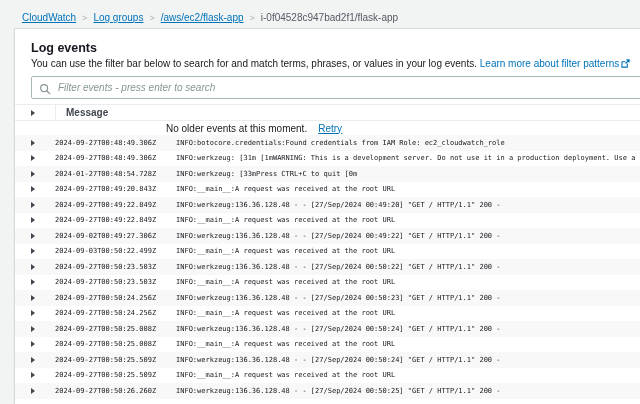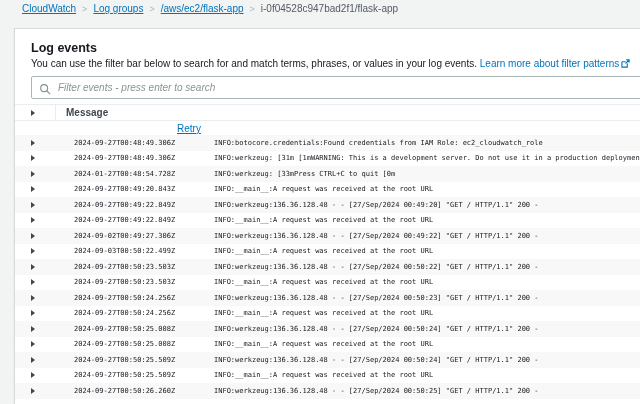--- a/index.html
+++ b/index.html
@@ -6,21 +6,21 @@
   html, body { width: 640px; height: 404px; overflow: hidden; }
   body {
     background: #f2f3f3;
     font-family: "Liberation Sans", sans-serif;
     color: #16191f;
     position: relative;
   }
 
   
   .breadcrumb {
-    position: absolute; top: 3px; left: 22px;
+    position: absolute; top: 12px; left: 22px;
     font-size: 10px; line-height: 12px; white-space: nowrap;
   }
   .bc-link { color: #0073bb; text-decoration: underline; cursor: pointer; }
   .bc-sep { color: #aab7b8; margin: 0 6px; font-size: 9px; }
   .bc-current { color: #545b64; }
 
   
   .card {
     position: absolute; left: 14px; top: 28px;
     width: 660px; height: 400px;
@@ -75,21 +75,21 @@
   .retry-link { color: #0073bb; text-decoration: underline; margin-left: 11px; cursor: pointer; }
 
   .row {
     display: flex; align-items: center;
     height: 15.5px;
     font-family: "DejaVu Sans Mono", monospace;
     font-size: 7px; color: #16191f;
     white-space: nowrap;
   }
   .row.alt { background: #f8f8f8; }
-  .row .col-ts, .row .col-msg { overflow: hidden; margin-left: 19px; }
+  .row .col-ts, .row .col-msg { overflow: hidden; }
 </style>
 </head>
 <body>
 
 <nav class="breadcrumb"><a class="bc-link">CloudWatch</a><span class="bc-sep">&gt;</span><a class="bc-link">Log groups</a><span class="bc-sep">&gt;</span><a class="bc-link">/aws/ec2/flask-app</a><span class="bc-sep">&gt;</span><span class="bc-current">i-0f04528c947bad2f1/flask-app</span></nav>
 
 <div class="card">
   <div class="card-head">
     <div class="panel-title">Log events</div>
     <div class="panel-desc">
@@ -110,20 +110,21 @@
 
   <div class="log-table">
     <div class="thead">
       <div class="col-arrow">
           <span class="tri"></span>
         </div>
       <div class="col-msg">Message</div>
     </div>
     <div class="notice-row">
       <div class="pad"></div>
+      <span>No older events at this moment.</span>
       <a class="retry-link">Retry</a>
     </div>
     <div id="rows">
         <div class="row alt">
     <div class="col-arrow">
             <span class="tri"></span>
           </div>
     <div class="col-ts ts">2024-09-27T00:48:49.306Z</div>
     <div class="col-msg msg">INFO:botocore.credentials:Found credentials from IAM Role: ec2_cloudwatch_role</div>
   </div>

